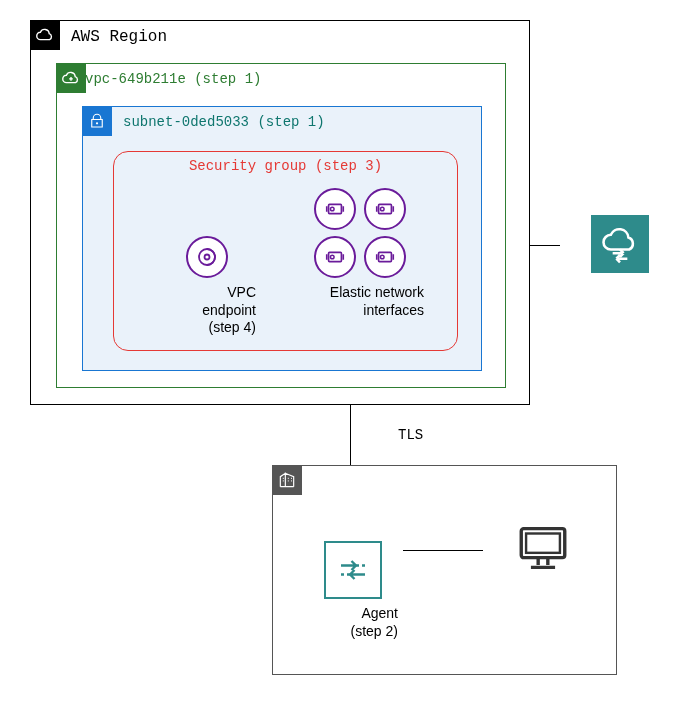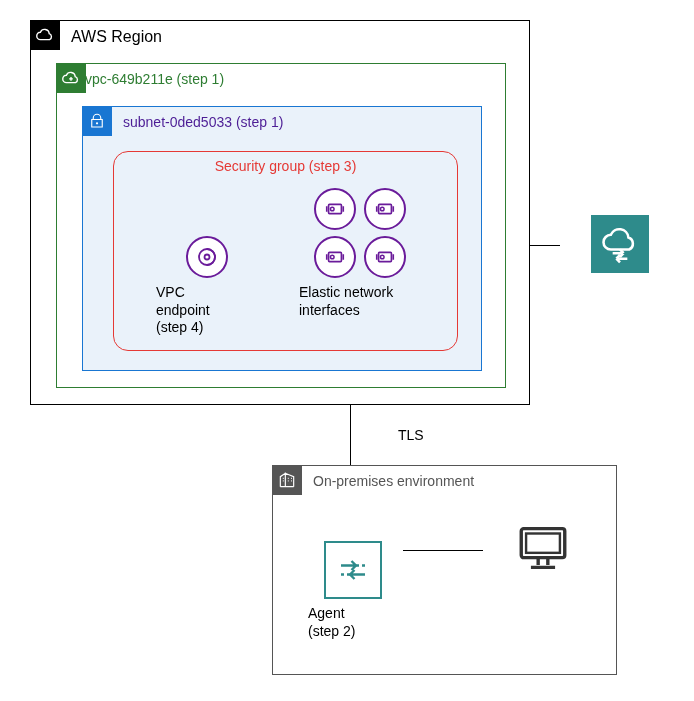--- a/index.html
+++ b/index.html
@@ -40,23 +40,24 @@
     display: flex;
     align-items: center;
     justify-content: center;
     color: #fff;
   }
   .icon-box.green { background: #2e7d32; }
   .icon-box.blue  { background: #1976d2; }
   .icon-box.grey  { background: #555; }
   .label {
     white-space: nowrap;
+    font-family: Liberation Mono, monospace;
   }
   .center-txt {
-    text-align: left;
+    text-align: right;
     line-height: 1.25;
   }
   .purple-circle {
     width: 42px;
     height: 42px;
     border: 2px solid #6a1b9a;
     border-radius: 50%;
     display: flex;
     align-items: center;
     justify-content: center;
@@ -95,21 +96,21 @@
     </div>
     <div class="abs label" style="left:28px; top:7px; color:#2e7d32;">vpc-649b211e (step 1)</div>
 
     <div class="abs subnet-box" style="left:25px; top:42px; width:400px; height:265px;">
       <div class="abs icon-box blue" style="left:-1px; top:-1px;">
         <svg width="18" height="18" viewBox="0 0 24 24">
             <path fill="none" stroke="#fff" stroke-width="1.5" d="M7 10V8a5 5 0 0110 0v2m-12 0h14v10H5V10z"></path>
             <circle cx="12" cy="15" r="1.5" fill="#fff"></circle>
           </svg>
       </div>
-      <div class="abs label" style="left:40px; top:7px; color:#4c1d95;">subnet-0ded5033 (step 1)</div>
+      <div class="abs label" style="left:40px; top:7px; color:#0f766e;">subnet-0ded5033 (step 1)</div>
 
       <div class="abs sg-box" style="left:30px; top:44px; width:345px; height:200px;border-radius:15px;">
         <div class="abs label" style="left:0; right:0; top:6px; text-align:center; color:#e53935;">Security group (step 3)</div>
 
         <div class="abs purple-circle" style="left:72px; top:84px;">
           <svg width="24" height="24" viewBox="0 0 24 24">
               <circle cx="12" cy="12" r="8" fill="none" stroke="#6a1b9a" stroke-width="1.8"></circle>
               <path d="M12 4a8 8 0 010 16" fill="none" stroke="#6a1b9a" stroke-width="1.8"></path>
               <circle cx="12" cy="12" r="2.5" fill="none" stroke="#6a1b9a" stroke-width="1.8"></circle>
             </svg>
@@ -170,21 +171,20 @@
 
 <div class="line" style="left:350px; top:405px; width:1px; height:60px;"></div>
 <div class="abs label" style="left:382px; top:427px;margin-left:16px;">TLS</div>
 
 <div class="abs onprem-box" style="left:272px; top:465px; width:345px; height:210px;">
   <div class="abs icon-box grey" style="left:-1px; top:-1px;">
     <svg width="20" height="20" viewBox="0 0 24 24">
         <path fill="none" stroke="#fff" stroke-width="1.4" d="M4 20V8l6-4v16M10 20V4l10 4v12M4 20h16M7 10h1m-1 3h1m5-3h1m-1 3h1m3-3h1m-1 3h1"></path>
       </svg>
   </div>
-  <div class="abs label" style="left:40px; top:7px; color:#555;">On-premises environment</div>
 
   <div class="abs" style="left:35px; top:55px; width:90px;margin-top:20px;">
     <div style="width:58px;height:58px;margin:0 auto;border:2px solid #2e8b8b;display:flex;align-items:center;justify-content:center;">
       <svg width="36" height="36" viewBox="0 0 24 24">
         <path fill="none" stroke="#2e8b8b" stroke-width="1.6" d="M4 9h10m0 0l-3-3m3 3l-3 3"></path>
         <path fill="none" stroke="#2e8b8b" stroke-width="1.6" stroke-dasharray="2 2" d="M14 9h6"></path>
         <path fill="none" stroke="#2e8b8b" stroke-width="1.6" d="M20 15H10m0 0l3-3m-3 3l3 3"></path>
         <path fill="none" stroke="#2e8b8b" stroke-width="1.6" stroke-dasharray="2 2" d="M10 15H4"></path>
       </svg>
     </div>

